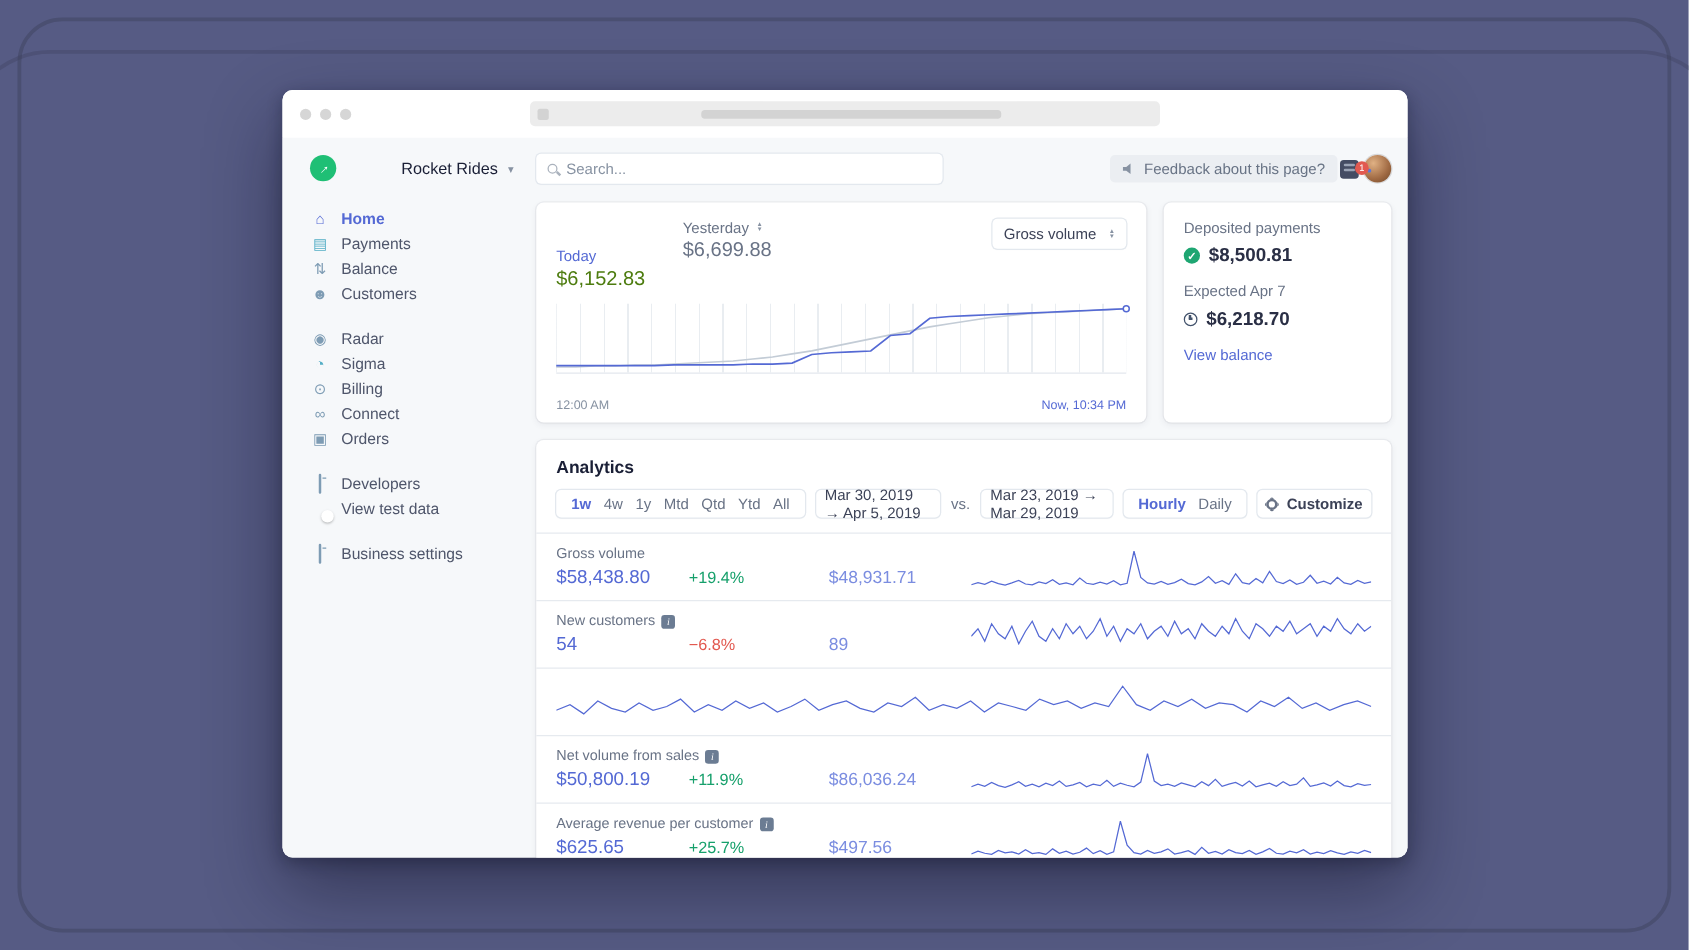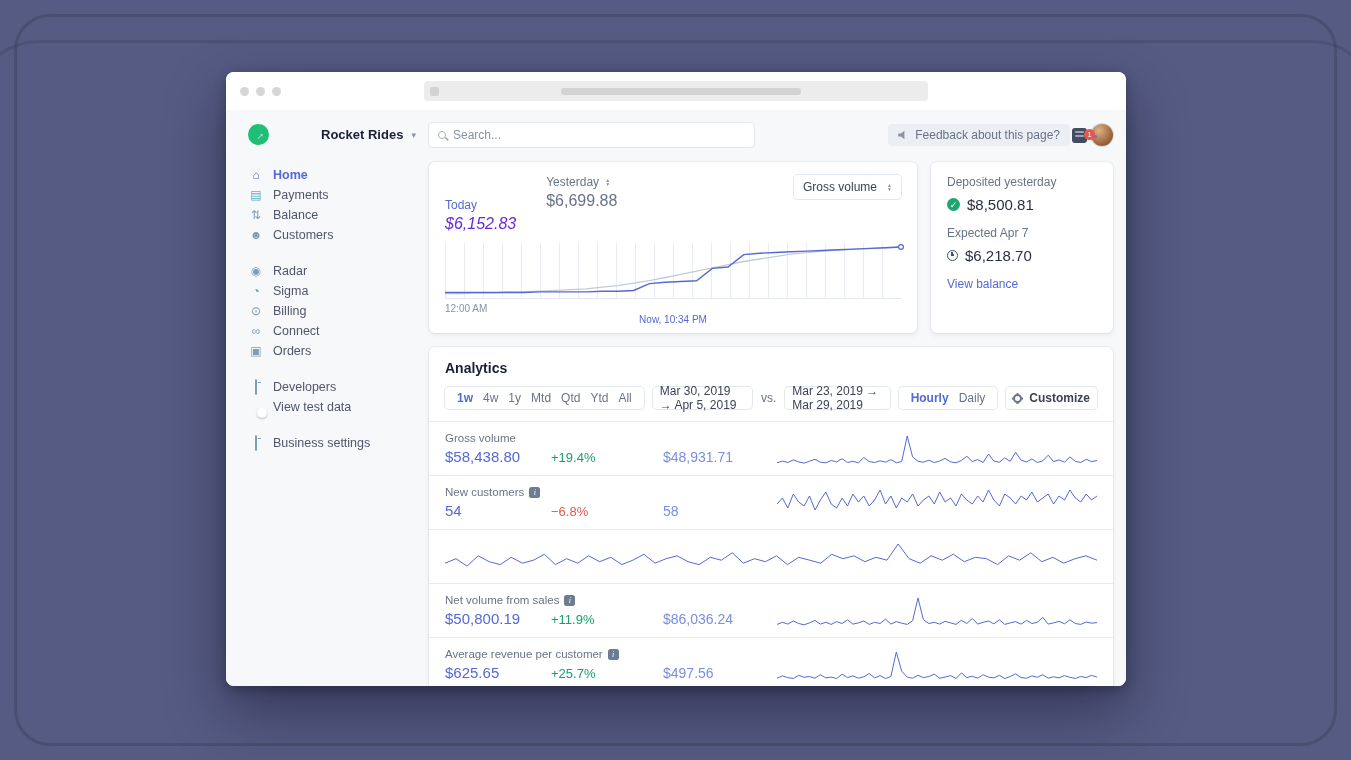--- a/index.html
+++ b/index.html
@@ -20,21 +20,21 @@
   .favicon-ph { width:9px; height:9px; background:#d3d3d3; border-radius:2px; }
   .url-ph { width:240px; height:7px; background:#d3d3d3; border-radius:3px; margin:0 auto; }
 
   .app { display:flex; height:576px; background:#f6f8fa; border-radius:0 0 8px 8px; overflow:hidden; }
 
   
   .sidebar { width:190px; flex-shrink:0; padding:14px 0 0 22px; }
   .account-row { display:flex; align-items:center; gap:8px; margin-bottom:20px; cursor:pointer; }
   .logo { width:21px; height:21px; border-radius:50%; background:#1fbf75; display:flex; align-items:center; justify-content:center; }
   .logo span { color:#fff; font-size:11px; transform:rotate(-45deg); display:block; }
-  .account-name { font-size:13px; font-weight:bold; color:#1a1f36;padding-left:44px; }
+  .account-name { font-size:13px; font-weight:normal; color:#1a1f36;padding-left:44px; }
   .account-chevron { font-size:9px; color:#8792a2; }
 
   .nav-group { margin-bottom:16px; }
   .nav-item { display:flex; align-items:center; gap:9px; height:20px; font-size:12.5px; color:#4f566b; cursor:pointer; }
   .nav-item.active { color:#5469d4; font-weight:bold; }
   .nav-icon { width:16px; text-align:center; font-size:12px; color:#7e9cb4; font-style:normal; }
   .nav-item.active .nav-icon { color:#5469d4; }
   .icon-teal { color:#55aec6; }
   .toggle-pill { width:22px; height:12px; border-radius:7px; background:#e0e6ec; position:relative; }
   .toggle-pill::after { content:''; position:absolute; left:1px; top:1px; width:10px; height:10px; border-radius:50%; background:#fff; box-shadow:0 1px 2px rgba(0,0,0,.25); }
@@ -64,35 +64,35 @@
   .card { background:#fff; border-radius:6px; box-shadow:0 0 0 1px rgba(60,66,87,.06), 0 2px 5px rgba(60,66,87,.08); }
   .cards-row { display:flex; gap:14px; margin-bottom:14px; }
 
   
   .overview-card { flex:1; padding:13px 16px 8px; }
   .ov-top { display:flex; align-items:flex-start; }
   .ov-block { margin-right:30px; }
   .ov-label { font-size:12px; color:#697386; margin-bottom:3px; display:flex; align-items:center; gap:6px; }
   .ov-label.today { color:#5469d4;margin-top:23px; }
   .ov-value { font-size:16px; color:#697386; }
-  .ov-value.today { color:#6d28d9;font-style:italic; }
+  .ov-value.today { color:#4d7c0f; }
   .stepper { display:inline-flex; flex-direction:column; font-size:5px; color:#8792a2; line-height:4.5px; cursor:pointer; }
   .dropdown { margin-left:auto; height:24px; border-radius:4px; box-shadow:0 0 0 1px #e3e8ee, 0 1px 1px rgba(0,0,0,.04); background:#fff; display:flex; align-items:center; gap:10px; padding:0 9px; font-size:12px; color:#3c4257; cursor:pointer; }
   .big-chart { height:56px; margin-top:10px; position:relative; border-bottom:1px solid #e3e8ee;
     background:repeating-linear-gradient(to right, #e9edf1 0, #e9edf1 1px, transparent 1px, transparent 19px); }
   .chart-layer { position:absolute; inset:0; }
   .chart-layer svg { overflow:visible; display:block; }
-  .chart-times { display:flex; justify-content:space-between; font-size:10px; margin-top:4px;flex-direction:column; }
+  .chart-times { display:flex; justify-content:space-between; font-size:10px; margin-top:20px; }
   .time-start { color:#8792a2; }
   .time-end { color:#5469d4;text-align:center; }
 
   
   .deposits-card { width:182px; padding:13px 16px; }
   .dep-label { font-size:12px; color:#697386; margin-bottom:7px; }
-  .dep-row { display:flex; align-items:center; gap:7px; margin-bottom:13px; }
+  .dep-row { display:flex; align-items:center; gap:7px; margin-bottom:13px;font-weight:bold; }
   .check-icon { width:13px; height:13px; border-radius:50%; background:#1ea672; color:#fff; font-size:9px; display:flex; align-items:center; justify-content:center; }
   .check-icon::before { content:"✓"; }
   .clock-icon { width:11px; height:11px; border:1.6px solid #42526b; border-radius:50%; position:relative; }
   .clock-icon::before { content:''; position:absolute; left:3.4px; top:1.2px; width:1.4px; height:3.2px; background:#42526b; }
   .clock-icon::after { content:''; position:absolute; left:3.4px; top:3.4px; width:2.8px; height:1.4px; background:#42526b; }
   .dep-value { font-size:15px; color:#2a2f45; }
   .view-balance { font-size:12px; color:#5469d4; cursor:pointer; }
 
   
   .analytics-card { padding-top:13px; }
@@ -271,21 +271,21 @@
                   </svg>
                 </div>
             </div>
             <div class="chart-times">
               <span class="time-start">12:00 AM</span>
               <span class="time-end">Now, 10:34 PM</span>
             </div>
           </div>
 
           <div class="card deposits-card">
-            <div class="dep-label">Deposited yesterday</div>
+            <div class="dep-label">Deposited payments</div>
             <div class="dep-row">
               <span class="check-icon"></span>
               <span class="dep-value">$8,500.81</span>
             </div>
             <div class="dep-label">Expected Apr 7</div>
             <div class="dep-row">
               <span class="clock-icon"></span>
               <span class="dep-value">$6,218.70</span>
             </div>
             <div class="view-balance">View balance</div>
@@ -338,21 +338,21 @@
 
           <div class="metric-row">
             <div class="metric-left">
               <div class="metric-label">
                 <span>New customers</span>
                 <span class="info-icon"></span>
               </div>
               <div class="metric-values">
                 <span class="metric-value">54</span>
                 <span class="metric-delta down">−6.8%</span>
-                <span class="metric-prev">58</span>
+                <span class="metric-prev">89</span>
               </div>
             </div>
             <div class="metric-spark">
                 <svg width="100%" height="100%" viewBox="0 0 320 34" preserveAspectRatio="none">
                   <polyline points="0.0,18.0 5.4,12.0 10.8,22.0 16.3,8.0 21.7,16.0 27.1,20.0 32.5,10.0 38.0,24.0 43.4,14.0 48.8,6.0 54.2,18.0 59.7,22.0 65.1,12.0 70.5,20.0 75.9,8.0 81.4,16.0 86.8,10.0 92.2,20.0 97.6,14.0 103.1,4.0 108.5,18.0 113.9,10.0 119.3,22.0 124.7,12.0 130.2,16.0 135.6,8.0 141.0,20.0 146.4,14.0 151.9,10.0 157.3,18.0 162.7,6.0 168.1,16.0 173.6,12.0 179.0,20.0 184.4,8.0 189.8,14.0 195.3,18.0 200.7,10.0 206.1,16.0 211.5,4.0 216.9,14.0 222.4,20.0 227.8,8.0 233.2,12.0 238.6,18.0 244.1,10.0 249.5,14.0 254.9,6.0 260.3,16.0 265.8,12.0 271.2,8.0 276.6,18.0 282.0,10.0 287.5,14.0 292.9,4.0 298.3,12.0 303.7,16.0 309.2,8.0 314.6,14.0 320.0,10.0" fill="none" stroke="#5469d4" stroke-width="1" vector-effect="non-scaling-stroke"></polyline>
                 </svg>
               </div>
           </div>
 
           <div class="metric-row">

